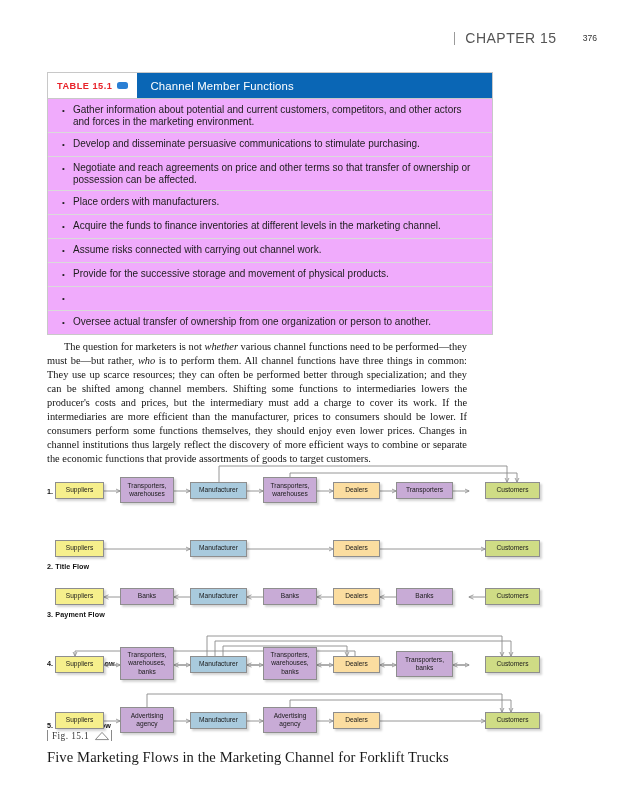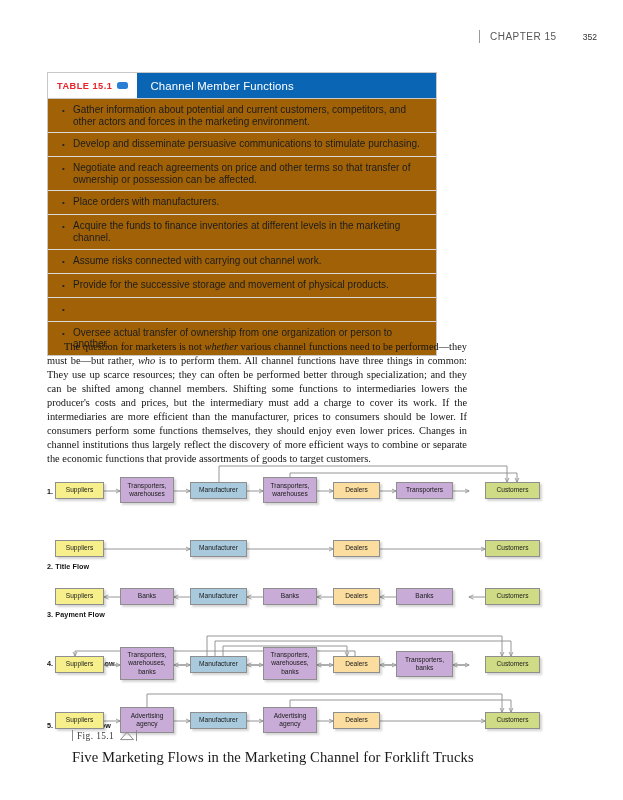--- a/index.html
+++ b/index.html
@@ -13,27 +13,27 @@
     position:absolute;left:0;top:30px;width:623px;
     display:flex;justify-content:flex-end;align-items:center;
     padding-right:26px;box-sizing:border-box;
   }
   .runhead .title{
     font-size:8.3px;font-weight:bold;letter-spacing:.42px;color:#1a1a1a;
   }
   .runhead .vrule{
     width:1px;height:13px;background:#9a9a9a;margin:0 10px 0 12px;
   }
-  .runhead .chap{font-size:10px;letter-spacing:.5px;color:#555;}
+  .runhead .chap{font-size:14px;letter-spacing:.5px;color:#555;}
   .runhead .pageno{font-size:8.6px;color:#333;margin-left:26px;font-weight:normal;}
 
   
   .tablebox{
-    position:absolute;left:47px;top:72px;width:390px;
-    border:1px solid #c8c8c8;background:#a16207;box-sizing:border-box;
+    position:absolute;left:47px;top:72px;width:446px;
+    border:1px solid #c8c8c8;background:#f0abfc;box-sizing:border-box;
   }
   .tbl-head{display:flex;align-items:stretch;height:25px;border-bottom:1px solid #c8c8c8;}
   .tbl-label{
     display:flex;align-items:center;gap:5px;
     padding:0 9px;background:#fff;
   }
   .tbl-label .txt{
     color:#e8232a;font-size:9.2px;font-weight:bold;letter-spacing:.5px;
     white-space:nowrap;
   }
@@ -80,40 +80,40 @@
   .c-supplier{background:#f6ef8c;}
   .c-transport{background:#c8abd6;}
   .c-manufacturer{background:#a9cadd;}
   .c-dealer{background:#fbdda0;}
   .c-customer{background:#cfdc85;}
   .c-bank{background:#c8abd6;}
   .c-agency{background:#c8abd6;}
   svg.wires{position:absolute;left:0;top:0;overflow:visible;}
 
   
-  .figcap{position:absolute;left:47px;top:729px;width:520px;margin-left:25px;}
+  .figcap{position:absolute;left:47px;top:729px;width:520px;}
   .figtag{display:flex;align-items:center;gap:0px;height:13px;}
   .figtag .bar{width:1px;height:11px;background:#8a8a8a;margin-right:4px;}
   .figtag .fignum{
     font-family:"Liberation Serif", serif;font-size:9.4px;color:#3a3a3a;
     letter-spacing:.4px;margin-right:5px;
   }
   .figtag .sep{width:1px;height:11px;background:#8a8a8a;margin:0 5px 0 1px;}
   .captiontxt{
     font-family:"Liberation Serif", serif;font-size:14.6px;color:#1a1a1a;
     margin-top:7px;letter-spacing:.1px;
   }
 </style>
 </head>
 <body>
 
 <div class="runhead">
   <span class="vrule"></span>
   <span class="chap">CHAPTER 15</span>
-  <span class="pageno">352</span>
+  <span class="pageno">376</span>
 </div>
 
 <div class="tablebox">
   <div class="tbl-head">
     <div class="tbl-label">
       <span class="txt">TABLE 15.1</span>
       <span class="tbl-icon"></span>
     </div>
     <div class="tbl-banner">
       <span class="txt">Channel Member Functions</span>

